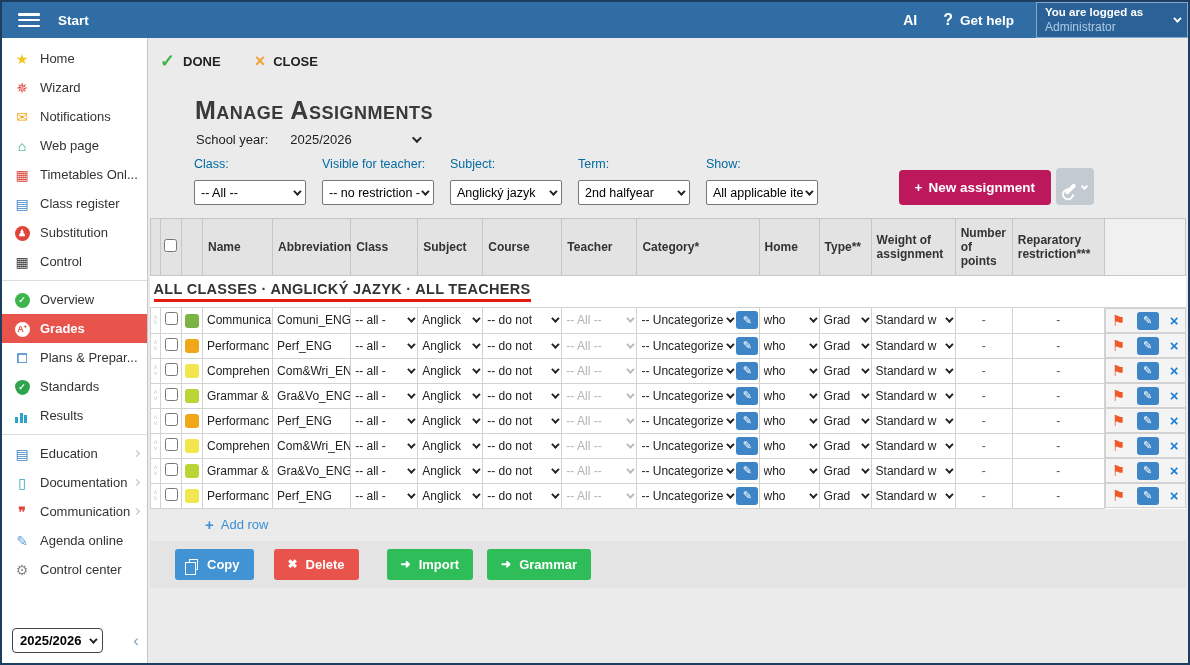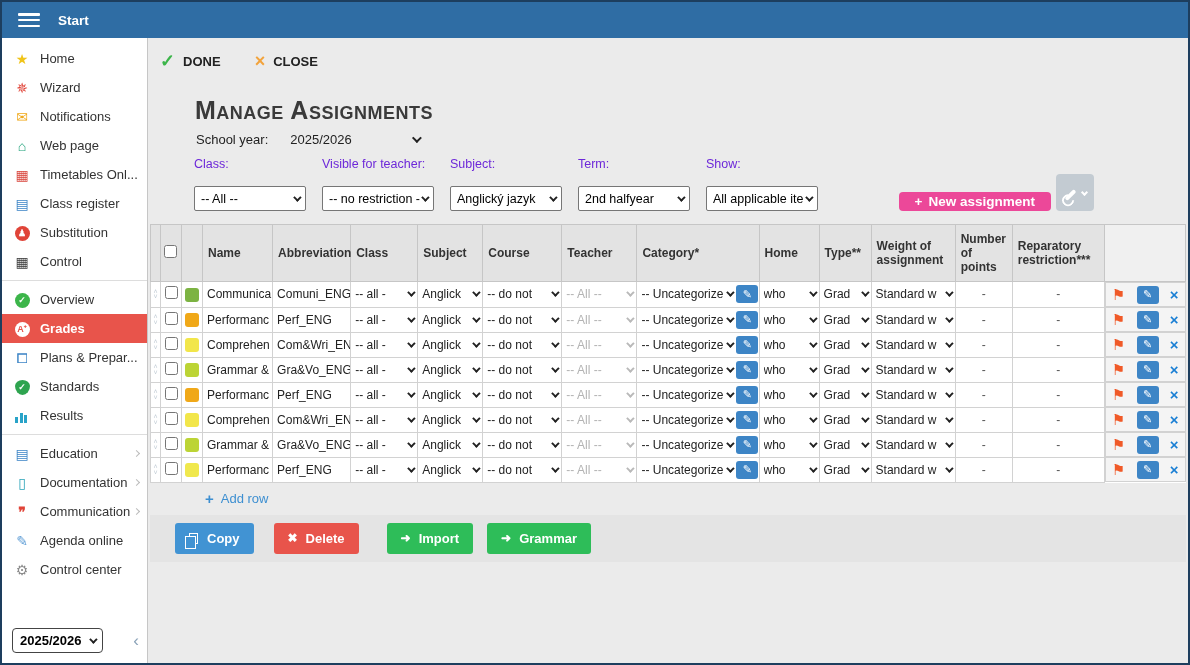--- a/index.html
+++ b/index.html
@@ -51,26 +51,26 @@
   .done-check { color:#3cb54a; font-size:18px; font-weight:bold; margin-right:8px; }
   .close-x { color:#f2a33c; font-size:18px; font-weight:bold; margin-right:8px; }
   .btn { border:none; border-radius:3px; color:#fff; font-size:13px; font-weight:bold; cursor:pointer; font-family:inherit; }
   .btn-savechanges { background:#4193d3; padding:8px 15px; margin-left:6px; }
   .page-title { font-variant:small-caps; font-size:25px; font-weight:bold; color:#3a3a3a; letter-spacing:0.5px; margin:24px 0 0 45px; }
   .schoolyear-row { display:flex; align-items:center; margin:7px 0 0 46px; font-size:13px; color:#222; }
   .schoolyear-row .val { margin-left:22px; cursor:pointer; display:flex; align-items:center; }
   .schoolyear-row .chev { margin-left:60px; width:7px; height:7px; border-width:2.5px; }
   .filters-row { display:flex; align-items:flex-end; margin:10px 0 0 44px; padding-right:92px; }
   .filter { margin-right:16px; }
-  .filter label { display:block; font-size:12.5px; color:#6d28d9; margin-bottom:15px; }
+  .filter label { display:block; font-size:12.5px; color:#0369a1; margin-bottom:9px; }
   .fselect { width:112px; height:25px; border:1px solid #767676; border-radius:2px; background:#fff; display:flex; align-items:center; padding:0 6px; font-size:12.5px; cursor:pointer; white-space:nowrap; overflow:hidden; }
   .fselect span { overflow:hidden; text-overflow:clip; white-space:nowrap; }
   .fselect .chev { margin-left:auto; }
   .filters-spacer { flex:1; }
-  .btn-newassign { background:#ec4899; padding:2px 16px; border-radius:4px; font-size:13.5px; }
+  .btn-newassign { background:#be185d; padding:10px 16px; border-radius:4px; font-size:13.5px; }
   .btn-newassign .plus { margin-right:6px; }
   .btn-tools { background:#c3cbd2; width:38px; height:37px; border-radius:4px; margin-left:5px; position:relative; }
   .wrench { display:inline-block; width:13px; height:4px; background:#fff; border-radius:2px; transform:rotate(-45deg); position:relative; }
   .wrench::before { content:""; position:absolute; left:-5px; top:-2px; width:8px; height:8px; border:2px solid #fff; border-radius:50%; border-right-color:transparent; }
   .tools-chev { display:inline-block; width:5px; height:5px; border-right:2px solid #fff; border-bottom:2px solid #fff; transform:rotate(45deg); margin-left:5px; margin-bottom:2px; }
 
   
   table.grid { border-collapse:collapse; table-layout:fixed; width:100%; margin-top:13px; background:#fff; font-size:12px; color:#222; }
   table.grid col.c-drag{width:10px} col.c-chk{width:21px} col.c-swatch{width:21px} col.c-name{width:70px}
   col.c-abbr{width:78px} col.c-class{width:67px} col.c-subj{width:65px} col.c-course{width:79px}
@@ -117,20 +117,34 @@
 
 <div class="frame">
 
   <div class="topbar">
     <div class="hamburger">
         <span></span>
         <span></span>
         <span></span>
       </div>
     <div class="start-label">Start</div>
+    <div class="top-right">
+      <div class="ai-label">AI</div>
+      <div class="gethelp">
+        <span class="qmark">?</span>
+        <span>Get help</span>
+      </div>
+      <div class="logged-box">
+        <div class="logged-txt">
+          <div class="logged-line1">You are logged as</div>
+          <div class="logged-line2">Administrator</div>
+        </div>
+        <span class="chev white"></span>
+      </div>
+    </div>
   </div>
 
   <div class="body-row">
 
     <div class="sidebar">
       <div class="side-item">
           <span class="ic" style="color:#f0c419">★</span>
           <span>Home</span>
         </div>
       <div class="side-item">
@@ -312,20 +326,23 @@
             <th>Category*</th>
             <th>Home</th>
             <th>Type**</th>
             <th style="white-space:normal">Weight of assignment</th>
             <th style="white-space:normal">Number of points</th>
             <th style="white-space:normal">Reparatory restriction***</th>
             <th class="actions-h"></th>
           </tr>
         </thead>
         <tbody>
+          <tr class="group-row">
+            <td colspan="16"><span class="ul">ALL CLASSES · ANGLICKÝ JAZYK · ALL TEACHERS</span></td>
+          </tr>
 
         <tr>
           <td class="drag-cell">˄<br>˅</td>
           <td style="text-align:center;padding:0"><input type="checkbox" style=""></td>
           <td style="text-align:center;padding:0 2px"><span class="swatch" style="background: rgb(124, 179, 66);"></span></td>
           <td>Communica</td>
           <td>Comuni_ENG</td>
           <td>
                 <div class="cellsel">
                   <span class="txt">-- all -</span>

